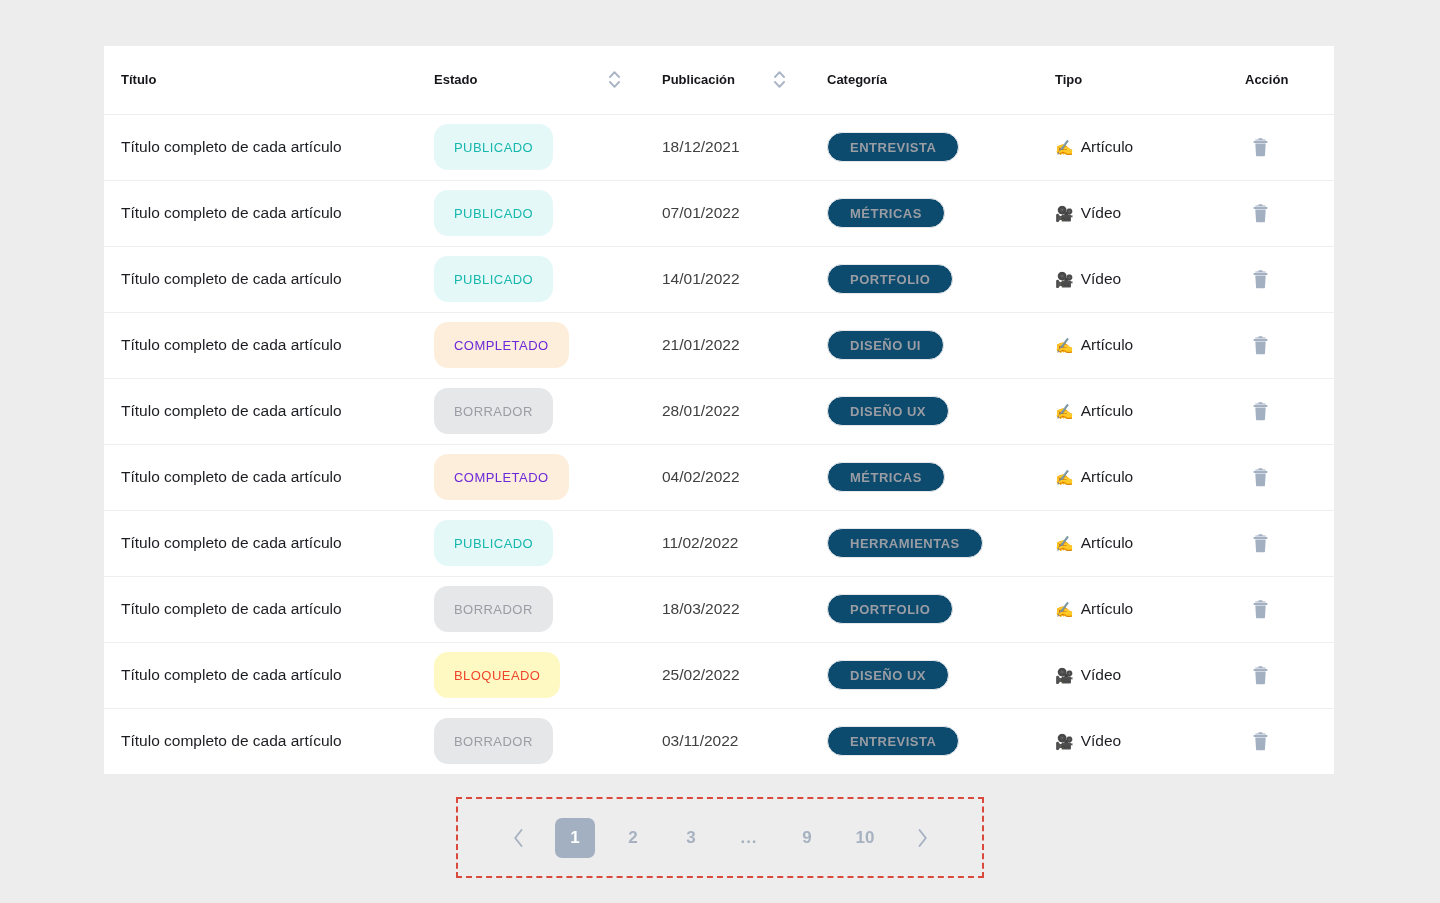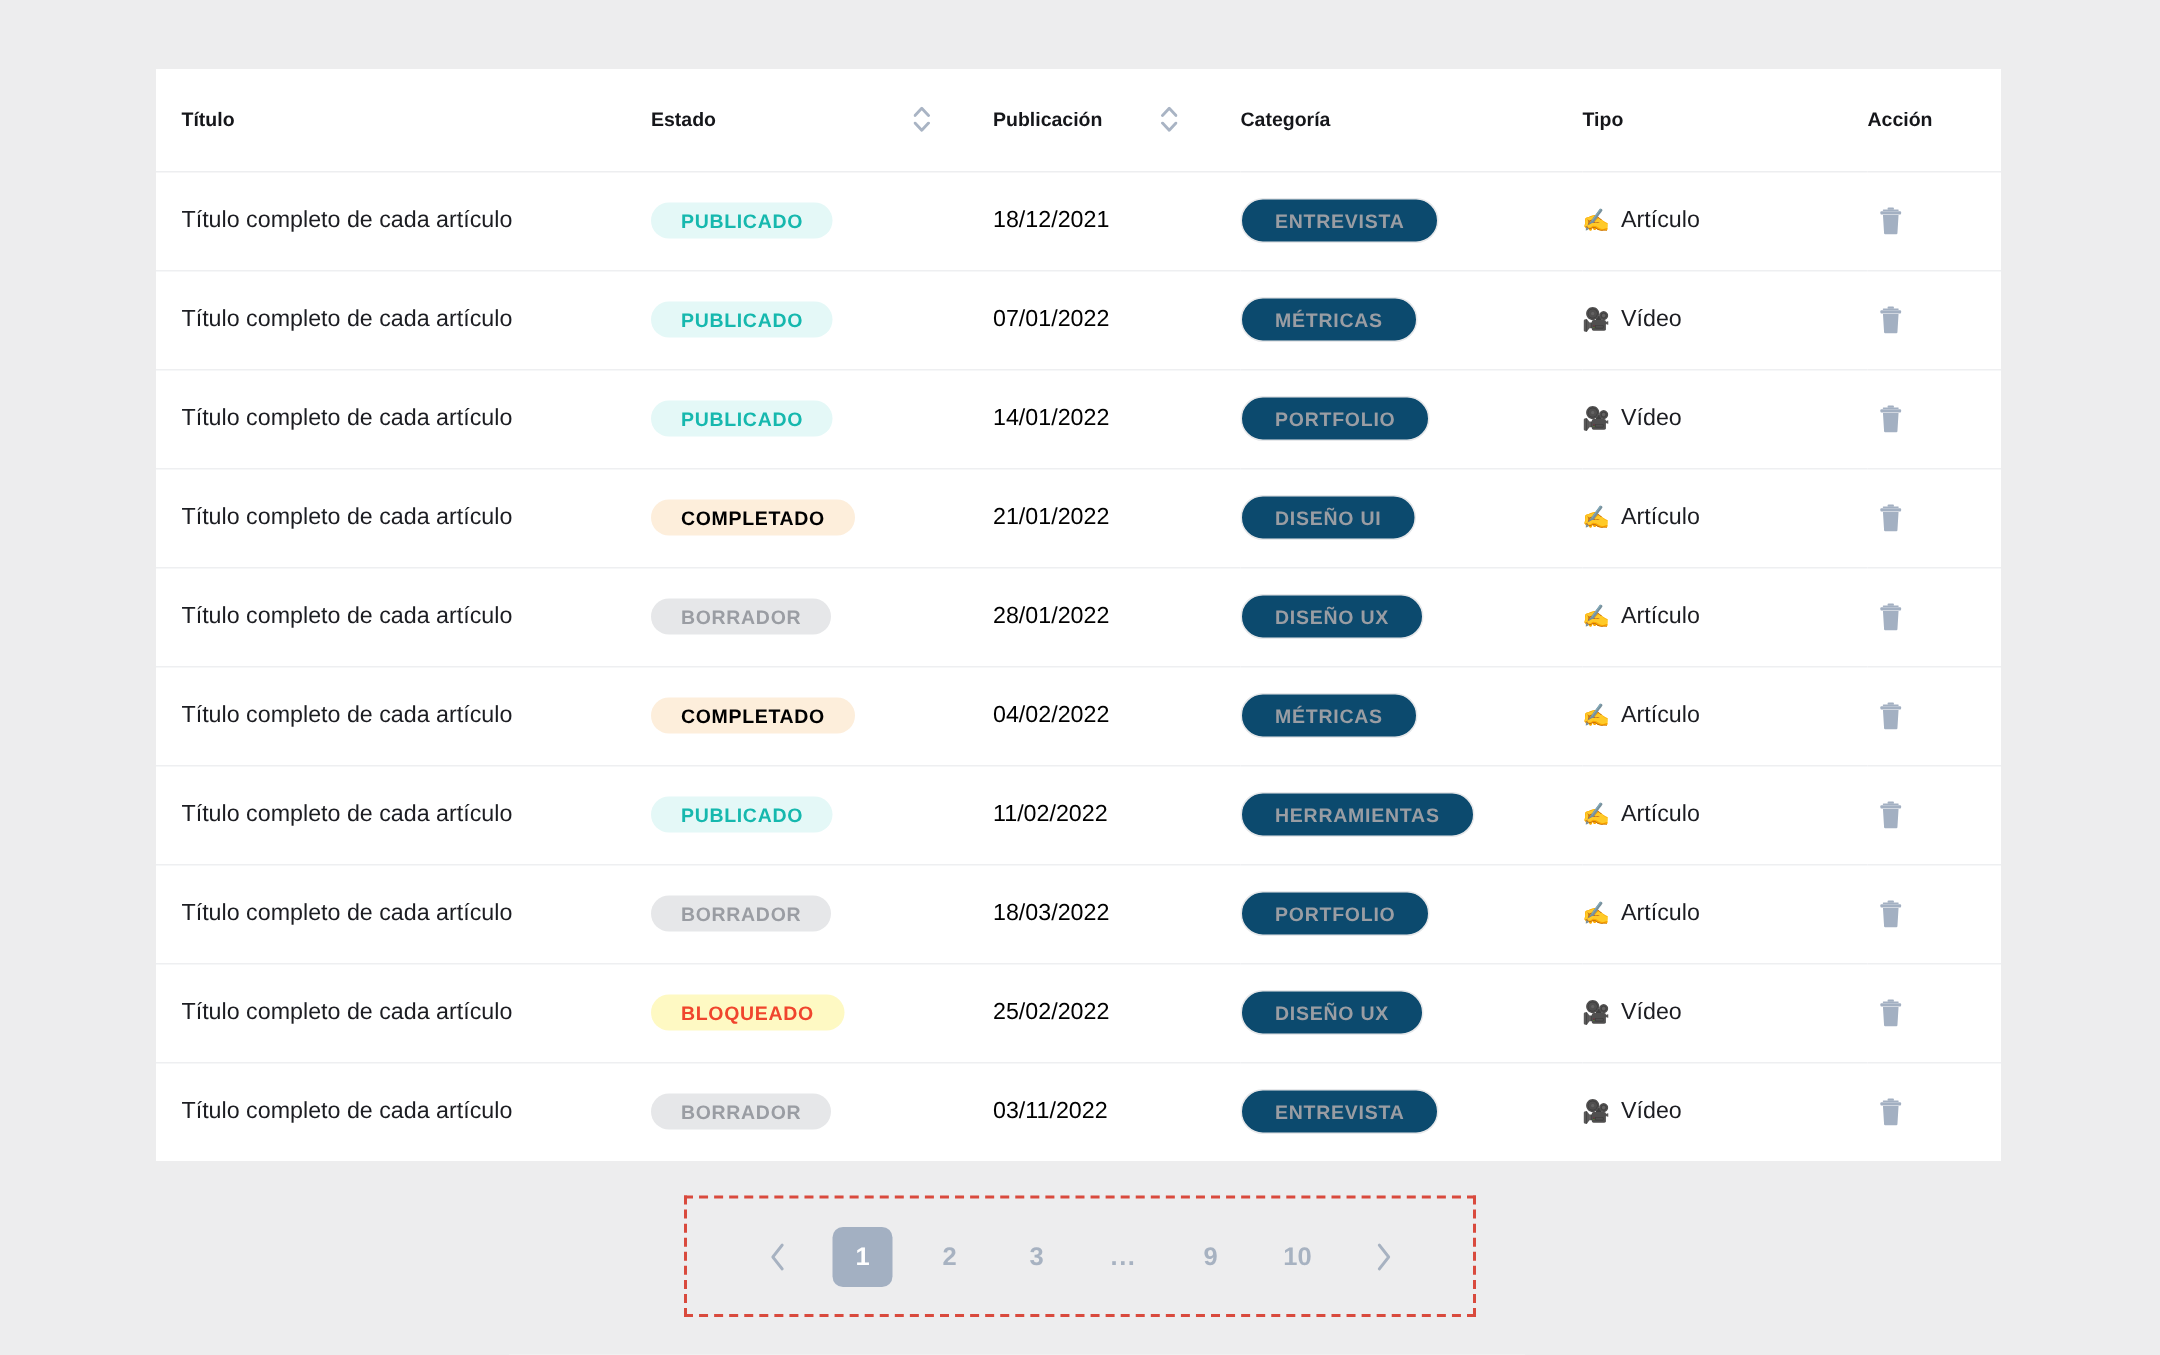--- a/index.html
+++ b/index.html
@@ -76,36 +76,36 @@
     height: 66px;
     vertical-align: middle;
     border-bottom: 1px solid #eeeff1;
     font-size: 15.5px;
     color: #1a1b20;
     padding: 0;
     background: #ffffff;
   }
   tbody tr:last-child td { border-bottom: none; }
   td.cell-title { padding-left: 17px; color: #1c1d22; }
-  td.cell-date  { color: #000000; }
+  td.cell-date  { color: #404040; }
 
   
   .badge {
     display: inline-flex;
     align-items: center;
     justify-content: center;
-    height: 24px;
+    height: 46px;
     padding: 0 20px;
     border-radius: 14px;
     font-size: 13px;
-    font-weight: bold;
+    font-weight: normal;
     letter-spacing: 0.45px;
   }
   .badge.publicado  { background: #e4f8f7; color: #16b8ae; }
-  .badge.completado { background: #fdeedb; color: #000000; }
+  .badge.completado { background: #fdeedb; color: #6d28d9; }
   .badge.borrador   { background: #e6e7e9; color: #9a9da3; }
   .badge.bloqueado  { background: #fef9c3; color: #f0452d; }
 
   
   .pill {
     display: inline-flex;
     align-items: center;
     justify-content: center;
     height: 30px;
     padding: 0 22px;

